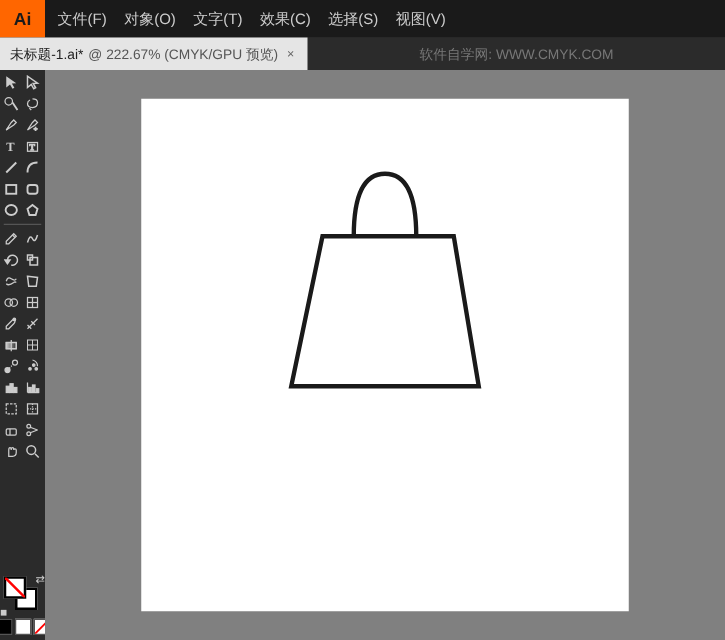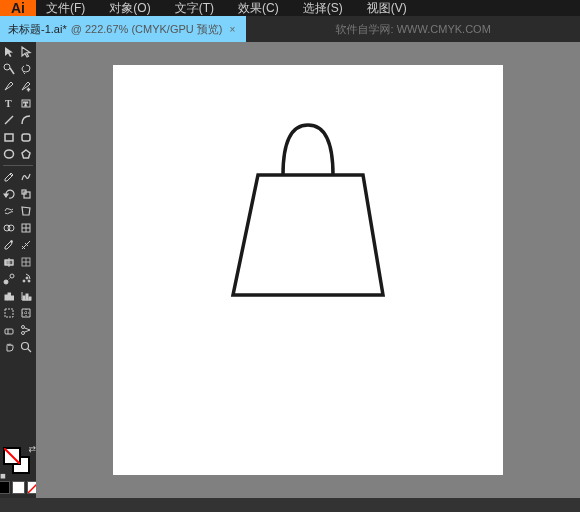--- a/index.html
+++ b/index.html
@@ -1,21 +1,21 @@
 <!DOCTYPE html>
 <html><head>
   <meta charset="utf-8">
   <style>
     * { margin: 0; padding: 0; box-sizing: border-box; }
     body { width: 580px; height: 512px; overflow: hidden; font-family: Arial, sans-serif; font-size: 12px; background: #333; }
 
     
     #titlebar {
       width: 580px;
-      height: 16px;
+      height: 30px;
       background: #1a1a1a;
       display: flex;
       align-items: center;
       color: #ccc;
     }
     #ai-logo {
       width: 36px;
       height: 30px;
       background: #FF6600;
       display: flex;
@@ -25,21 +25,21 @@
       font-size: 14px;
       color: #1a1a1a;
       flex-shrink: 0;
     }
     #menu-bar {
       display: flex;
       align-items: center;
       height: 30px;
       flex: 1;
       padding-left: 4px;
-      gap: 12px;
+      gap: 2px;
     }
     .menu-item {
       padding: 0 6px;
       height: 30px;
       display: flex;
       align-items: center;
       color: #ccc;
       font-size: 12px;
       cursor: pointer;
       white-space: nowrap;
@@ -48,21 +48,21 @@
     
     #tabbar {
       width: 580px;
       height: 26px;
       background: #2b2b2b;
       display: flex;
       align-items: center;
     }
     #tab-active {
       height: 26px;
-      background: #7dd3fc;
+      background: #e5e5e5;
       display: flex;
       align-items: center;
       padding: 0 8px;
       font-size: 11px;
       color: #222;
       gap: 4px;
       min-width: 200px;
     }
     #tab-close {
       width: 12px;

